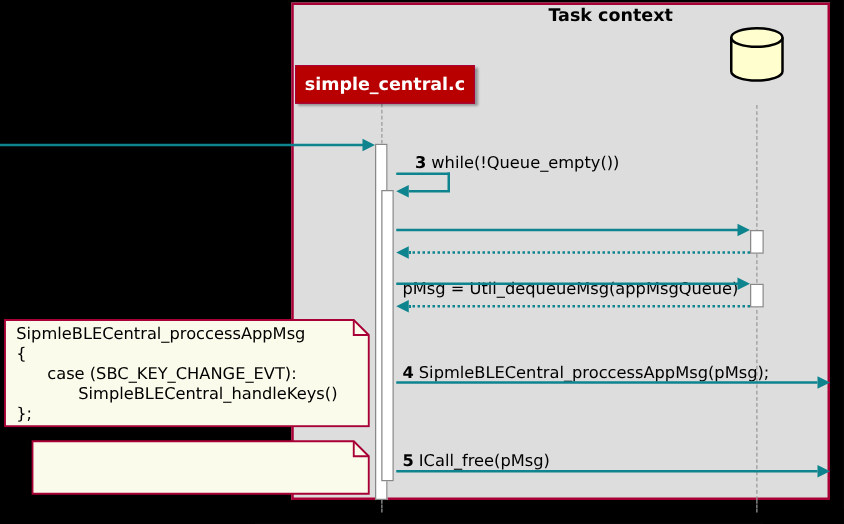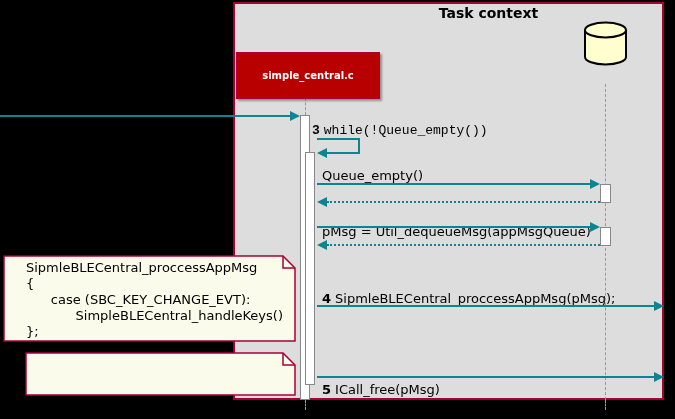--- a/index.html
+++ b/index.html
@@ -3,38 +3,38 @@
 <meta charset="utf-8">
 <style>
   html,body{margin:0;padding:0;background:#000;}
   .stage{position:relative;width:675px;height:419px;background:var(--page_bg,#000);
          font-family:"DejaVu Sans","Liberation Sans",sans-serif;overflow:hidden;}
   .abs{position:absolute;}
   .frame{left:233px;top:2px;width:431px;height:398px;background:var(--frame_bg,#ddd);
          border:2px solid var(--frame_border,#A80036);box-sizing:border-box;}
   .frame-title{left:233px;top:5px;width:431px;text-align:center;font-weight:bold;
          font-size:14px;color:var(--text,#000);padding-left:40px;}
-  .participant{left:236px;top:52px;width:144px;height:47px;background:var(--participant_bg);
+  .participant{left:236px;top:52px;width:144px;height:31px;background:var(--participant_bg);
          border:1px solid var(--frame_border);box-sizing:border-box;color:var(--participant_text,#fff);
-         font-weight:bold;font-size:10px;display:flex;align-items:center;justify-content:center;
+         font-weight:bold;font-size:14px;display:flex;align-items:center;justify-content:center;
          box-shadow:2px 2px 2px rgba(0,0,0,0.35);}
   .db-label{left:545px;top:67px;width:121px;text-align:center;font-size:15px;color:var(--text,#000);}
   .lifeline{width:0;border-left:1px dashed var(--lifeline,#999);}
   .activation{background:var(--activation_bg,#fff);border:1px solid var(--activation_border,#888);
          box-sizing:border-box;}
   .msg-label{font-size:13px;color:var(--text,#000);white-space:nowrap;}
   .msg-label b{margin-right:4px;}
   .hline{height:0;border-top:2px solid var(--arrow,#0E848E);}
   .hline.dotted{border-top-style:dotted;}
   .vline{width:0;border-left:2px solid var(--arrow,#0E848E);}
   .tri-r{width:0;height:0;border-top:5px solid transparent;border-bottom:5px solid transparent;
          border-left:10px solid var(--arrow,#0E848E);}
   .tri-l{width:0;height:0;border-top:5px solid transparent;border-bottom:5px solid transparent;
          border-right:10px solid var(--arrow,#0E848E);}
-  .note-text{font-size:13px;line-height:16px;white-space:pre;color:var(--text,#000);margin-left:13px;}
+  .note-text{font-size:13px;line-height:16px;white-space:pre;color:var(--text,#000);}
 </style>
 </head>
 <body>
 
 <div class="stage">
 
   <div class="abs frame"></div>
   <div class="abs frame-title">Task context</div>
 
   <div class="abs lifeline" style="left:305px;top:83px;height:32px;"></div>
@@ -58,43 +58,42 @@
   </svg>
 
   <div class="abs activation" style="left:300px;top:115px;width:10px;height:285px;"></div>
   <div class="abs activation" style="left:305px;top:152px;width:10px;height:233px;"></div>
   <div class="abs activation" style="left:600px;top:184px;width:11px;height:19px;"></div>
   <div class="abs activation" style="left:600px;top:227px;width:11px;height:19px;"></div>
 
   <div class="abs hline" style="left:0;top:115px;width:291px;"></div>
   <div class="abs tri-r" style="left:290px;top:111px;"></div>
 
-  <div class="abs msg-label" style="left:312px;top:123px;font-family:Liberation Mono, monospace;"><b>3</b><span>while(!Queue_empty())</span></div>
+  <div class="abs msg-label" style="left:332px;top:123px;"><b>3</b><span>while(!Queue_empty())</span></div>
   <div class="abs hline" style="left:317px;top:138px;width:43px;"></div>
   <div class="abs vline" style="left:358px;top:138px;height:15px;"></div>
   <div class="abs hline" style="left:327px;top:152px;width:33px;"></div>
   <div class="abs tri-l" style="left:317px;top:148px;"></div>
 
-  <div class="abs msg-label" style="left:322px;top:168px;"><span>Queue_empty()</span></div>
   <div class="abs hline" style="left:317px;top:183px;width:275px;"></div>
   <div class="abs tri-r" style="left:590px;top:179px;"></div>
   <div class="abs hline dotted" style="left:327px;top:201px;width:273px;"></div>
   <div class="abs tri-l" style="left:317px;top:197px;"></div>
 
   <div class="abs msg-label" style="left:322px;top:224px;"><span>pMsg = Util_dequeueMsg(appMsgQueue)</span></div>
   <div class="abs hline" style="left:317px;top:226px;width:275px;"></div>
   <div class="abs tri-r" style="left:590px;top:222px;"></div>
   <div class="abs hline dotted" style="left:327px;top:244px;width:273px;"></div>
   <div class="abs tri-l" style="left:317px;top:240px;"></div>
 
   <div class="abs msg-label" style="left:322px;top:291px;text-align:right;"><b>4</b><span>SipmleBLECentral_proccessAppMsg(pMsg);</span></div>
   <div class="abs hline" style="left:317px;top:305px;width:337px;"></div>
   <div class="abs tri-r" style="left:654px;top:301px;"></div>
 
-  <div class="abs msg-label" style="left:322px;top:362px;margin-top:20px;"><b>5</b><span>ICall_free(pMsg)</span></div>
+  <div class="abs msg-label" style="left:322px;top:362px;"><b>5</b><span>ICall_free(pMsg)</span></div>
   <div class="abs hline" style="left:317px;top:376px;width:337px;"></div>
   <div class="abs tri-r" style="left:654px;top:372px;"></div>
 
   <div class="abs participant">simple_central.c</div>
   <svg class="abs" style="left:583px;top:21px;" width="45" height="46">
     <path d="M2,9 a20.5,7.5 0 0 1 41,0 l0,27 a20.5,7.5 0 0 1 -41,0 z" style="fill:var(--db_fill);stroke:var(--db_stroke);stroke-width:2"></path>
     <path d="M2,9 a20.5,7.5 0 0 0 41,0" style="fill:none;stroke:var(--db_stroke);stroke-width:2"></path>
   </svg>
 
 </div>

